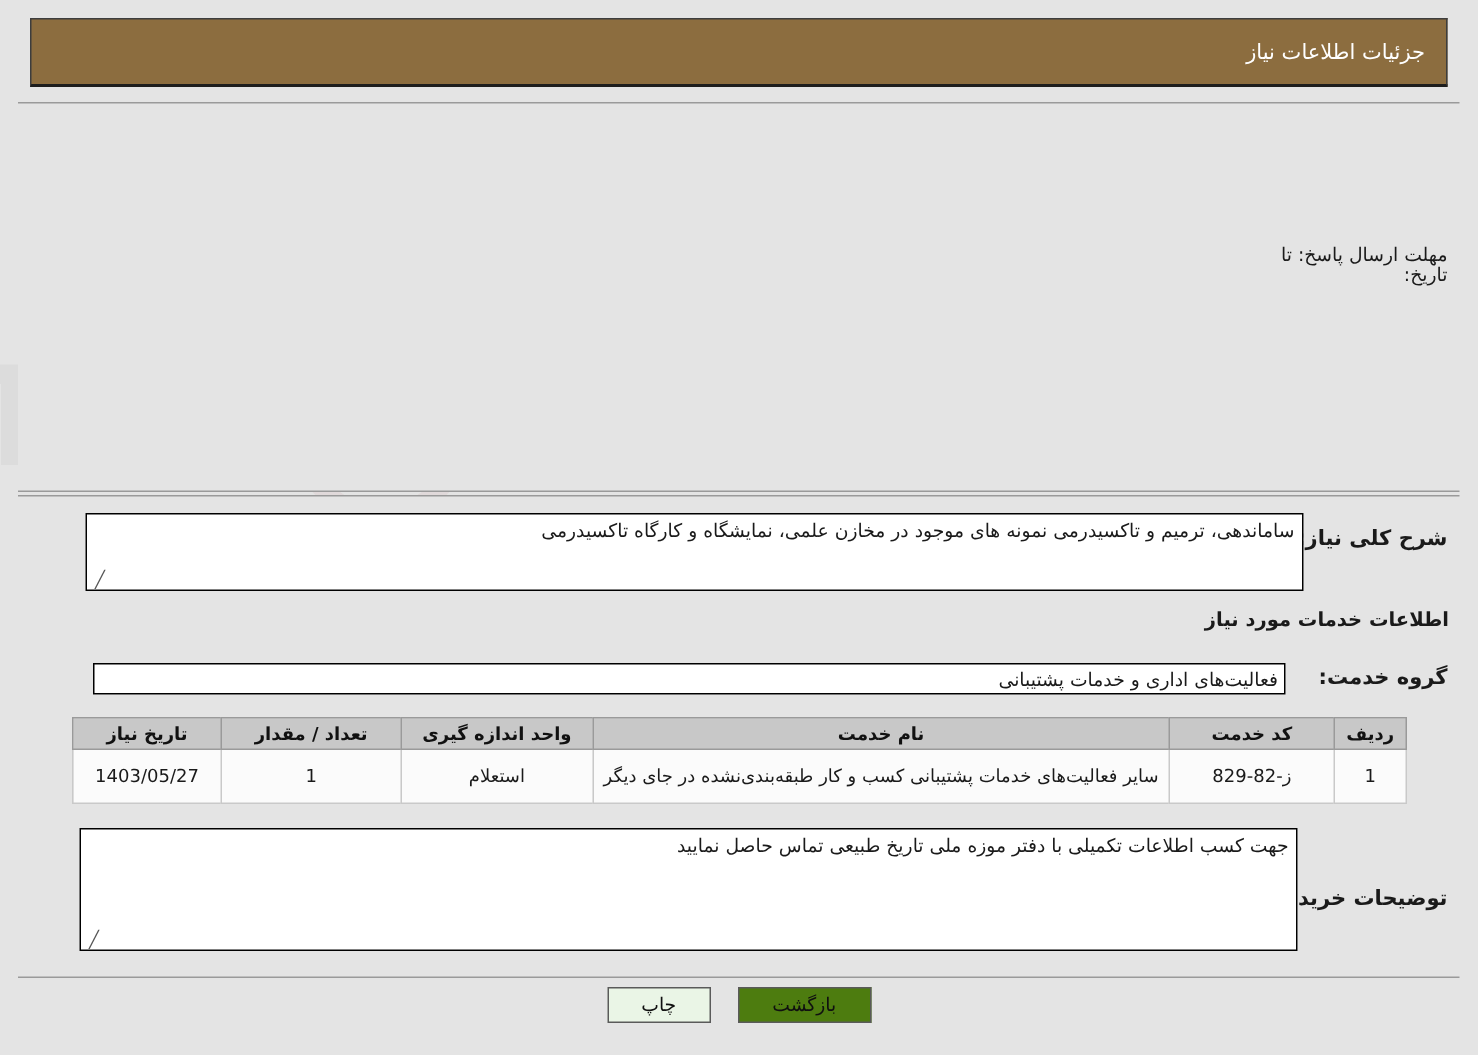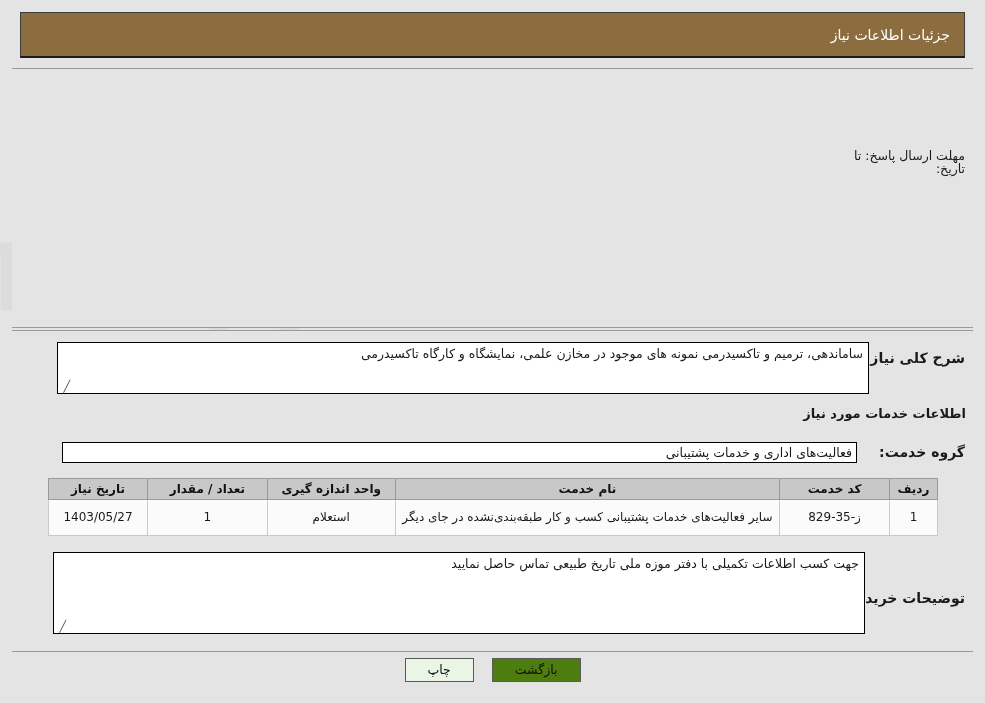--- a/index.html
+++ b/index.html
@@ -259,21 +259,21 @@
     <span class="lbl" style="width:116px;">نام دستگاه خریدار:</span>
     <span class="box rt" style="width:620px; margin-right:8px;">سازمان حفاظت محیط زیست</span>
   </div>
 
   <div class="row" style="right:20px; top:137px;">
     <span class="lbl" style="width:116px;">ایجاد کننده درخواست:</span>
     <span class="box rt" style="width:520px; margin-right:8px;">سامان پرگاهی رئیس اداره پشتیبانی، فنی و مهندسی سازمان حفاظت محیط زیست</span>
     <span class="link" style="margin-right:10px;">اطلاعات تماس خریدار</span>
   </div>
 
-  <div style="position:absolute; right:20px; top:149px; width:116px; z-index:3;">
+  <div style="position:absolute; right:20px; top:163px; width:116px; z-index:3;">
     <span class="lbl lbl-2line" style="display:block;">مهلت ارسال پاسخ: تا تاریخ:</span>
   </div>
 
   <div class="row" style="right:144px; top:180px;">
     <span class="box" style="width:160px;">1403/05/27</span>
     <span class="inline-txt">ساعت</span>
     <span class="box" style="width:88px;">15:00</span>
     <span style="width:66px; display:inline-block;"></span>
     <span class="box" style="width:88px;">5</span>
     <span class="inline-txt">روز و</span>
@@ -347,21 +347,21 @@
         <th style="width:110px;">کد خدمت</th>
         <th style="width:385px;">نام خدمت</th>
         <th style="width:128px;">واحد اندازه گیری</th>
         <th style="width:120px;">تعداد / مقدار</th>
         <th style="width:99px;">تاریخ نیاز</th>
       </tr>
     </thead>
     <tbody>
       <tr>
         <td>1</td>
-        <td>ز-35-829</td>
+        <td>ز-82-829</td>
         <td>سایر فعالیت‌های خدمات پشتیبانی کسب و کار طبقه‌بندی‌نشده در جای دیگر</td>
         <td>استعلام</td>
         <td>1</td>
         <td>1403/05/27</td>
       </tr>
     </tbody>
   </table>
 
   <div style="position:absolute; right:20px; top:588px; z-index:3;">
     <span class="fld-label-bold">توضیحات خریدار:</span>

